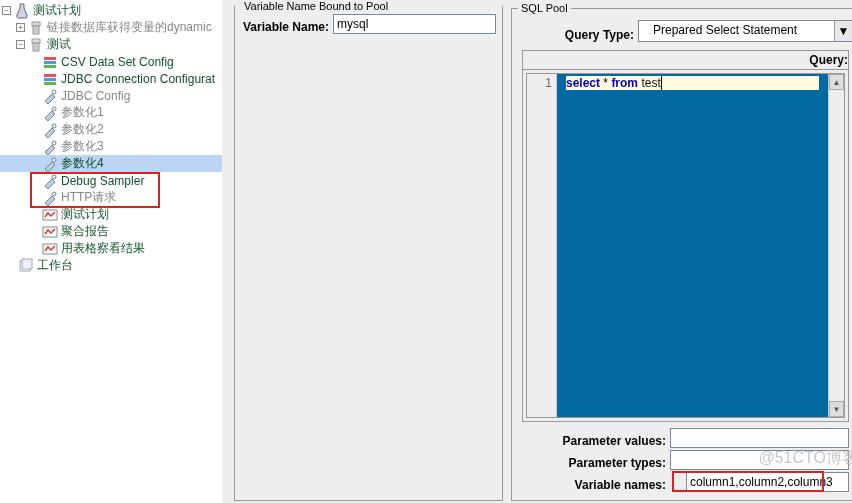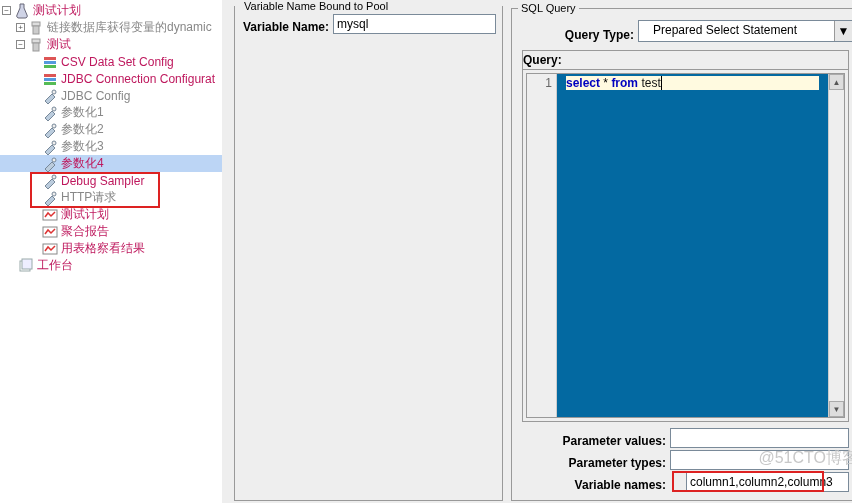--- a/index.html
+++ b/index.html
@@ -6,34 +6,34 @@
 body{background:#eee;width:852px;height:503px;overflow:hidden;display:flex}
 .sidebar{width:222px;height:100%;background:#fff;overflow:hidden;flex-shrink:0}
 .tree{padding:2px 0}
 .tree-row{display:flex;align-items:center;height:17px;padding-left:2px;cursor:pointer;white-space:nowrap}
 .tree-row.sel{background:#bcd5f5}
 .toggle{width:9px;height:9px;border:1px solid #888;margin-right:3px;display:flex;align-items:center;justify-content:center;font-size:8px;line-height:1;color:#555;background:#fff;flex-shrink:0}
 .toggle-spacer{width:12px;flex-shrink:0}
 .ind{display:inline-block;flex-shrink:0}
 .ico{width:16px;height:16px;margin-right:3px;flex-shrink:0;display:flex;align-items:center;justify-content:center}
 .ico svg{width:16px;height:16px}
-.lbl{color:#be185d}
+.lbl{color:#14532d}
 .redbox{border:2px solid #d22;position:absolute}
 .divider{width:6px;background:#eee;flex-shrink:0}
 .main{flex:1;height:100%;background:#eee;display:flex;flex-direction:row;padding:0 2px;position:relative}
 .fieldset{border:1px solid #999;margin:2px 4px;padding:2px 6px 4px 6px;background:#eee}
 .legend{font-size:11px;color:#000;padding:0 3px;background:#eee}
 .form-row{display:flex;align-items:flex-end;margin:2px 0}
 .form-label{text-align:right;padding-right:4px;font-weight:bold;flex-shrink:0}
 .form-input{flex:1;border:1px solid #7a8a99;background:#fff;height:20px;padding:0 3px;font-size:12px}
 .combo{flex:1;display:flex;border:1px solid #7a8a99;background:#fff;height:22px}
 .combo-text{flex:1;padding:2px 14px}
 .combo-btn{width:18px;background:#e7e7e7;border-left:1px solid #999;display:flex;align-items:center;justify-content:center}
 .query-box{border:1px solid #999;margin:4px 4px 2px 4px;background:#eee;flex:1;display:flex;flex-direction:column;min-height:0}
-.query-title{font-weight:bold;text-align:left;padding:2px 0;border-bottom:1px solid #999}
+.query-title{font-weight:bold;text-align:right;padding:2px 0;border-bottom:1px solid #999}
 .editor-wrap{flex:1;display:flex;border:1px solid #999;margin:3px;background:#fff;min-height:0;position:relative}
 .gutter{width:30px;background:#eee;border-right:1px solid #ccc;text-align:right;padding:2px 4px 0 0;color:#666;font-family:monospace;font-size:12px}
 .editor{flex:1;background:#0369a1;font-family:monospace;font-size:12px;padding:2px 9px;position:relative}
 .code-line{background:#fffae0}
 .kw{color:#0000c0;font-weight:bold}
 .op{color:#000}
 .id{color:#111}
 .caret{display:inline-block;width:1px;height:14px;background:#000;vertical-align:text-bottom}
 .scroll-v{width:16px;background:#eee;border-left:1px solid #ccc;display:flex;flex-direction:column}
 .sbtn{height:16px;background:#ddd;border:1px solid #aaa;display:flex;align-items:center;justify-content:center;font-size:8px;color:#555}
@@ -237,21 +237,21 @@
 
   <fieldset class="fieldset" style="margin-top:0;border-top:none;padding-top:0">
     <legend class="legend">Variable Name Bound to Pool</legend>
     <div class="form-row">
       <span class="form-label" style="width:92px">Variable Name:</span>
       <input class="form-input" value="mysql" style="">
     </div>
   </fieldset>
 
   <fieldset class="fieldset" style="flex:1;display:flex;flex-direction:column;min-height:0">
-    <legend class="legend">SQL Query</legend>
+    <legend class="legend">SQL Pool</legend>
 
     <div class="form-row" style="margin:4px 0">
       <span class="form-label" style="width:120px">Query Type:</span>
       <div class="combo">
         <div class="combo-text">Prepared Select Statement</div>
         <div class="combo-btn">▼</div>
       </div>
     </div>
 
     <div class="query-box">

